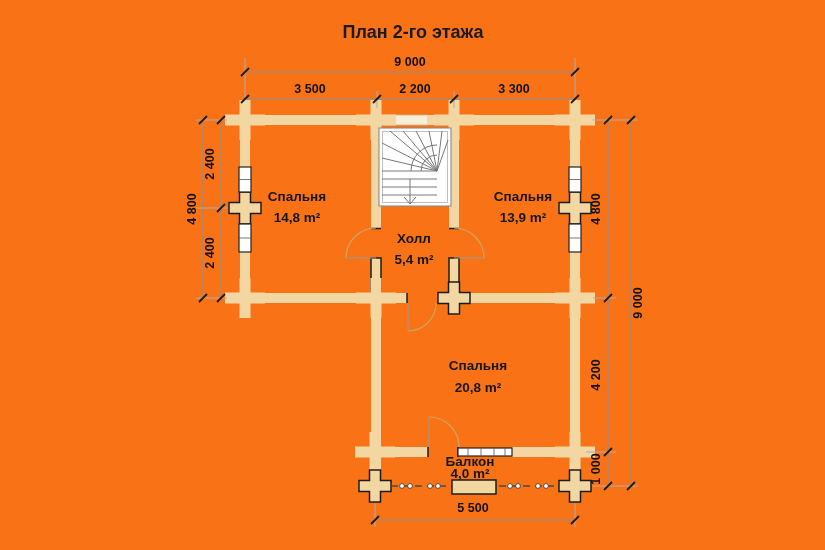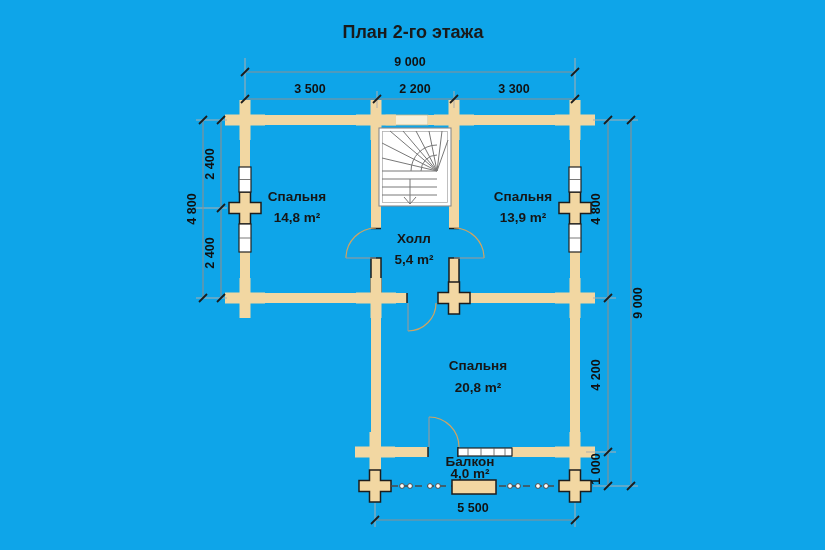--- a/index.html
+++ b/index.html
@@ -1,16 +1,16 @@
 <!DOCTYPE html>
 <html style="--wall: #f2d7a2; --wall_light: #f9efd8; --outline: #1c1c1c; --dim: #8f8f8f; --door: #cfa463; --text: #111111;"><head>
 <meta charset="utf-8">
 <style>
   html,body{margin:0;padding:0;background:#fff;}
-  .page{position:relative;width:825px;height:550px;background:#0ea5e9;overflow:hidden;
+  .page{position:relative;width:825px;height:550px;background:#f97316;overflow:hidden;
         font-family:"Liberation Sans",sans-serif;}
   svg{display:block;}
   .wall{fill:var(--wall);}
   .wall-o{fill:var(--wall);stroke:var(--outline);stroke-width:1.5;}
   .wall-light{fill:var(--wall_light);stroke:#c9b88a;stroke-width:0.8;}
   .win{fill:#ffffff;stroke:#222;stroke-width:1.2;}
   .winline{stroke:#555;stroke-width:0.8;}
   .cap{stroke:#1d1d1d;stroke-width:1.5;}
   .dimline{stroke:var(--dim);stroke-width:1.1;}
   .extline{stroke:#adadad;stroke-width:1;}

